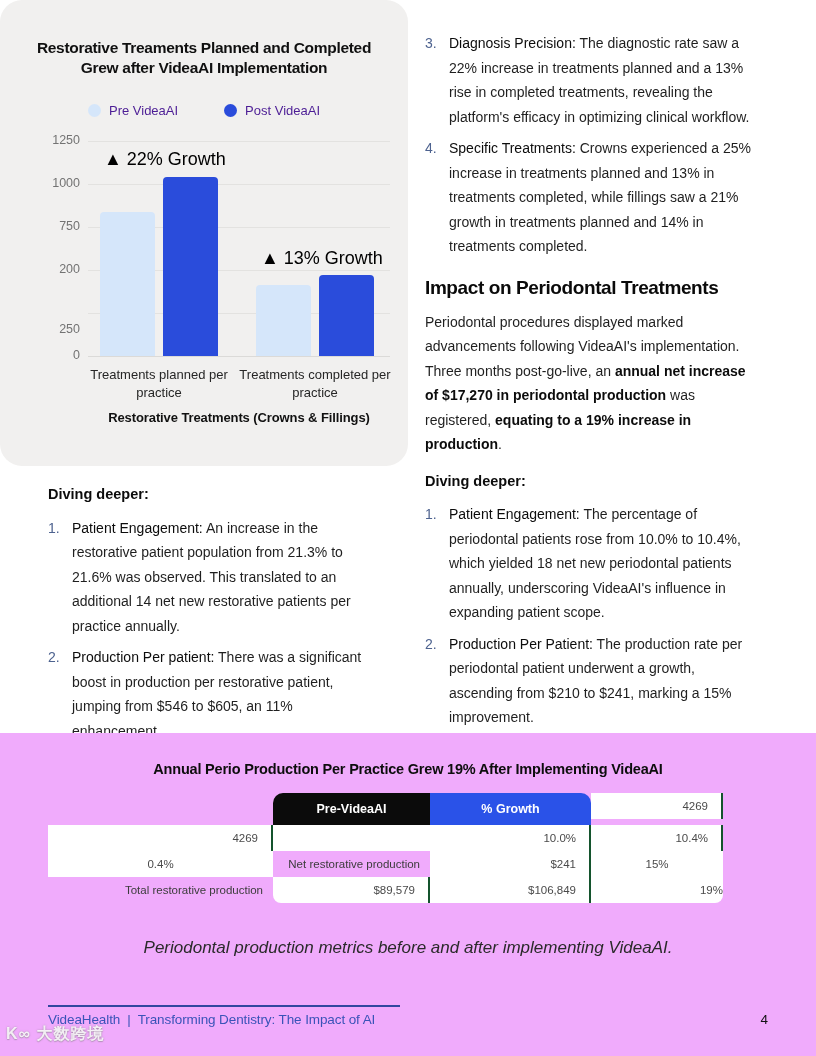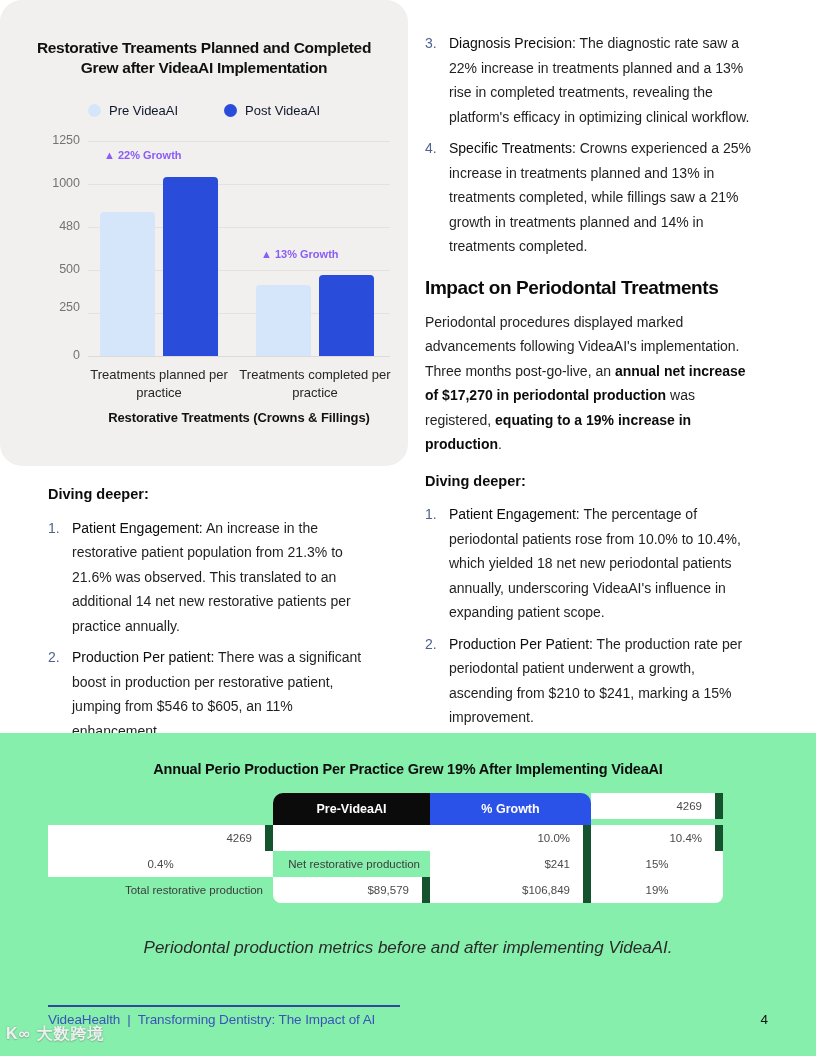--- a/index.html
+++ b/index.html
@@ -18,33 +18,33 @@
   }
   .chart-title {
     margin:38px auto 0; width:352px; text-align:center;
     font-size:15.5px; line-height:20px; font-weight:bold;
     letter-spacing:-0.3px; color:#101010;
   }
   .legend {
     position:absolute; left:0; top:103px; width:408px;
     display:flex; justify-content:center; gap:46px;
   }
-  .legend-item { display:flex; align-items:center; gap:8px; font-size:13px; color:#0f172a; }
+  .legend-item { display:flex; align-items:center; gap:8px; font-size:13px; color:#4c1d95; }
   .swatch { width:13px; height:13px; border-radius:50%; }
   .gridline { position:absolute; left:88px; width:302px; height:1px; background:#e3e2e0; }
   .gridline.axis0 { background:#dbdad8; }
   .ytick {
     position:absolute; left:34px; width:46px; text-align:right;
     font-size:12.5px; color:#737373;
   }
   .bar { position:absolute; width:55px; border-radius:4px 4px 0 0; }
   .bar-p0 { left:100px; } .bar-q0 { left:163px; }
   .bar-p1 { left:256px; } .bar-q1 { left:319px; }
   .growth-note {
-    position:absolute; font-size:11px; font-weight:700; color:#8b5cf6;
+    position:absolute; font-size:18px; font-weight:400; color:#000000;
     white-space:nowrap;
   }
   .note-22 { left:104px; top:149px; }
   .note-13 { left:261px; top:248px; }
   .cat-label {
     position:absolute; top:366px; width:156px; text-align:center;
     font-size:13px; line-height:17.5px; color:#262626;
   }
   .cat-0 { left:81px; } .cat-1 { left:237px; }
   .axis-title {
@@ -63,41 +63,41 @@
   .lead { font-weight:normal; color:#0c0c0c; }
   .h2 {
     font-size:19px; font-weight:bold; letter-spacing:-0.4px; color:#0a0a0a;
     margin:17px 0 10px 0; line-height:24px;
   }
   .para { margin-bottom:10px; }
   .para b { color:#0c0c0c; }
   .mt { margin-top:12px; }
 
   
-  .band { position:absolute; left:0; top:733px; width:816px; height:323px; background:#86efac; }
+  .band { position:absolute; left:0; top:733px; width:816px; height:323px; background:#f0abfc; }
   .table-title {
     position:absolute; left:0; top:28px; width:816px; text-align:center;
     font-size:14.5px; font-weight:bold; letter-spacing:-0.2px; color:#0d0d0d;
   }
   .ptable {
     position:absolute; left:48px; top:60px;
     display:grid; grid-template-columns:225px 157px 161px 132px;
     font-size:11.5px;
   }
   .hc { height:32px; line-height:32px; text-align:center; font-weight:bold; font-size:12.5px; color:#fff; }
   .h-blank { background:transparent; }
   .h-dark { background:#0b0b0b; }
   .h-pre { border-radius:10px 0 0 0; }
   .h-growth { background:#2a52e8; border-radius:0 10px 0 0; }
   .rc { height:26px; line-height:26px; }
   .rlabel { text-align:right; padding-right:10px; color:#3c3c3c; }
   .val { background:#fff; text-align:right; padding-right:13px; color:#4a4a4a; }
-  .vsep { border-right:8px solid #14532d; }
+  .vsep { border-right:2px solid #14532d; }
   .gval { background:#fff; text-align:center; color:#4a4a4a; }
-  .bl { border-radius:0 0 0 8px; } .br { border-radius:0 0 8px 0; }
+  .bl { border-radius:0 0 0 8px; } .br { border-radius:0 0 8px 0;text-align:right; }
   .caption {
     position:absolute; left:0; top:205px; width:816px; text-align:center;
     font-style:italic; font-size:17px; color:#2a2a2a;
   }
 
   
   .footer-line { position:absolute; left:48px; top:1005px; width:352px; height:2px; background:#31479f; }
   .footer-text {
     position:absolute; left:48px; top:1012px; font-size:13.5px; color:#3a53b8; letter-spacing:-0.1px;
   }
@@ -128,25 +128,25 @@
       <div class="legend-item">
         <span class="swatch" style="background: rgb(42, 76, 219);"></span>
         <span>Post VideaAI</span>
       </div>
     </div>
 
     <div id="chart-grid">
         <div class="gridline axis0" style="top: 356px;"></div>
         <div class="ytick" style="top: 348px;">0</div>
         <div class="gridline" style="top: 313px;"></div>
-        <div class="ytick" style="top: 300px;">250</div>
+        <div class="ytick" style="top: 322px;">250</div>
         <div class="gridline" style="top: 270px;"></div>
-        <div class="ytick" style="top: 262px;">500</div>
+        <div class="ytick" style="top: 262px;">200</div>
         <div class="gridline" style="top: 227px;"></div>
-        <div class="ytick" style="top: 219px;">480</div>
+        <div class="ytick" style="top: 219px;">750</div>
         <div class="gridline" style="top: 184px;"></div>
         <div class="ytick" style="top: 176px;">1000</div>
         <div class="gridline" style="top: 141px;"></div>
         <div class="ytick" style="top: 133px;">1250</div>
       </div>
 
     <div class="bar bar-p0" style="height: 144.48px; top: 211.52px; background: rgb(213, 230, 250);"></div>
     <div class="bar bar-q0" style="height: 178.88px; top: 177.12px; background: rgb(42, 76, 219);"></div>
     <div class="bar bar-p1" style="height: 71.38px; top: 284.62px; background: rgb(213, 230, 250);"></div>
     <div class="bar bar-q1" style="height: 80.84px; top: 275.16px; background: rgb(42, 76, 219);"></div>

